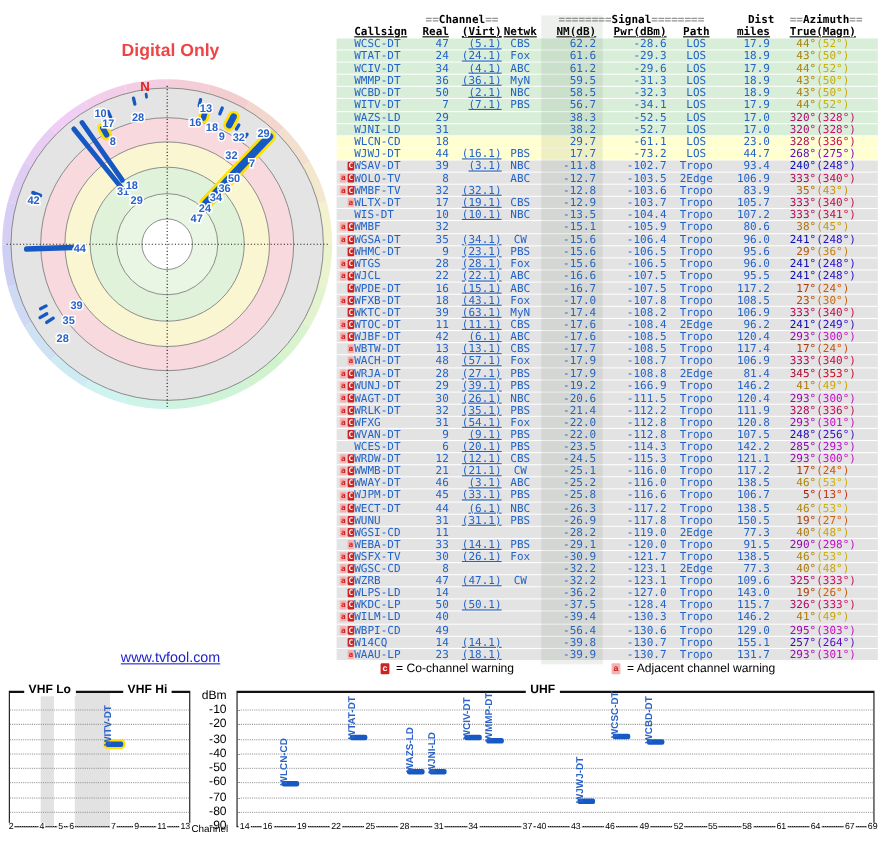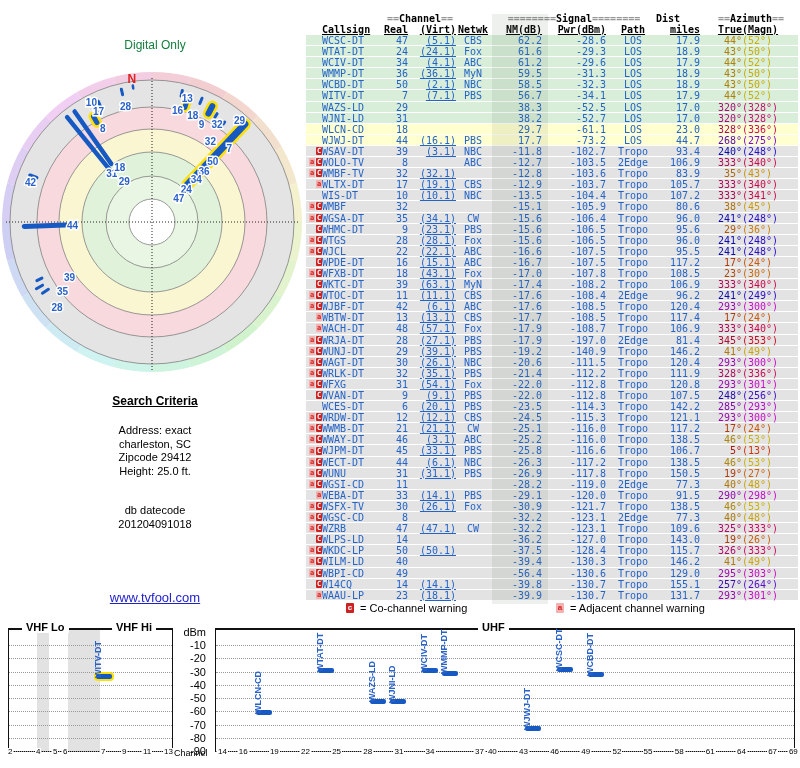--- a/index.html
+++ b/index.html
@@ -1,20 +1,20 @@
 <!DOCTYPE html>
 <html><head>
 <meta charset="utf-8">
 <style>
   html,body{margin:0;padding:0;background:#fff;}
   .page{position:relative;width:800px;height:768px;background:#fff;overflow:hidden;
         font-family:"Liberation Sans",sans-serif;}
   .abs{position:absolute;}
   
-  #radar-title{left:30px;top:38px;width:250px;text-align:center;font-size:12px;font-weight:normal;color:#15803d;}
+  #radar-title{left:30px;top:38px;width:250px;text-align:center;font-size:16px;font-weight:bold;color:#ef4444;}
   #radar-north{left:30px;top:66px;width:250px;text-align:center;font-size:11px;color:#000;}
   
   #search-box{left:30px;top:394px;width:250px;text-align:center;color:#000;}
   #search-head{font-size:12px;font-weight:bold;text-decoration:underline;margin-bottom:16px;}
   .search-line{font-size:11px;line-height:13.5px;}
   #db-block{margin-top:26px;font-size:11px;line-height:13.5px;}
   #site-link{left:55px;top:590px;width:200px;text-align:center;font-size:13px;}
   #site-link a{color:#2222cc;}
   
   #tablewrap{left:306px;top:14px;width:492px;font-family:"DejaVu Sans Mono","Liberation Mono",monospace;font-size:10px;}
@@ -147,42 +147,31 @@
       <text x="119.82042107961979" y="111.44418705213204" text-anchor="middle" fill="#2a62c8" stroke="#ffffff" stroke-width="2.8" paint-order="stroke" font-family="&quot;Liberation Sans&quot;,sans-serif" font-size="10" font-weight="bold">18</text>
       <text x="124.30772965297147" y="125.45133930172749" text-anchor="middle" fill="#2a62c8" stroke="#ffffff" stroke-width="2.8" paint-order="stroke" font-family="&quot;Liberation Sans&quot;,sans-serif" font-size="10" font-weight="bold">29</text>
       <text x="30.454977217479367" y="125.50762811888174" text-anchor="middle" fill="#2a62c8" stroke="#ffffff" stroke-width="2.8" paint-order="stroke" font-family="&quot;Liberation Sans&quot;,sans-serif" font-size="10" font-weight="bold">42</text>
       <text x="72.58897939631628" y="169.16175524043894" text-anchor="middle" fill="#2a62c8" stroke="#ffffff" stroke-width="2.8" paint-order="stroke" font-family="&quot;Liberation Sans&quot;,sans-serif" font-size="10" font-weight="bold">44</text>
       <text x="69.59366528802889" y="220.58377460499227" text-anchor="middle" fill="#2a62c8" stroke="#ffffff" stroke-width="2.8" paint-order="stroke" font-family="&quot;Liberation Sans&quot;,sans-serif" font-size="10" font-weight="bold">39</text>
       <text x="62.48197839027635" y="234.93914359699477" text-anchor="middle" fill="#2a62c8" stroke="#ffffff" stroke-width="2.8" paint-order="stroke" font-family="&quot;Liberation Sans&quot;,sans-serif" font-size="10" font-weight="bold">35</text>
       <text x="57.02609130398905" y="250.51489149266212" text-anchor="middle" fill="#2a62c8" stroke="#ffffff" stroke-width="2.8" paint-order="stroke" font-family="&quot;Liberation Sans&quot;,sans-serif" font-size="10" font-weight="bold">28</text>
       <text x="131.84216805694405" y="22.569572923470957" text-anchor="middle" fill="#dd2222" font-family="&quot;Liberation Sans&quot;,sans-serif" font-size="12" font-weight="bold">N</text>
     </svg>
 
-  <div class="abs" id="search-box">
-    <div id="search-head">Search Criteria</div>
-    <div class="search-line">Address: exact</div>
-    <div class="search-line">charleston, SC</div>
-    <div class="search-line">Zipcode 29412</div>
-    <div class="search-line">Height: 25.0 ft.</div>
-    <div id="db-block">
-      <div>db datecode</div>
-      <div>201204091018</div>
-    </div>
-  </div>
   <div class="abs" id="site-link">
     <a href="#">www.tvfool.com</a>
   </div>
 
   <div class="abs" id="tablewrap">
     <div class="trow hdr">
       <span class="tc" style="width:78px"></span>
       <span class="tc hspan" style="width:72px"><span class="eq">==</span><span>Channel</span><span class="eq">==</span></span>
       <span class="tc" style="width:36px"></span>
       <span class="tc hspan" style="width:164px"><span class="eq">========</span><span>Signal</span><span class="eq">========</span></span>
-      <span class="tc" style="width:48px;">Dist</span>
+      <span class="tc" style="width:48px;text-align:right">Dist</span>
       <span class="tc hspan" style="width:94px"><span class="eq">==</span><span>Azimuth</span><span class="eq">==</span></span>
     </div>
     <div class="trow hdr">
       <span class="tc c-flag"></span>
       <span class="tc c-call"><u>Callsign</u></span>
       <span class="tc c-real"><u>Real</u></span>
       <span class="tc c-virt"><u>(Virt)</u></span>
       <span class="tc c-net"><u>Netwk</u></span>
       <span class="tc c-nm"><u>NM(dB)</u></span>
       <span class="tc c-pwr"><u>Pwr(dBm)</u></span>
@@ -587,37 +576,37 @@
         <div class="trow w">
           <span class="tc c-flag">
             <span class="chip a">a</span>
             <span class="chip c">C</span>
           </span>
           <span class="tc c-call">WRJA-DT</span>
           <span class="tc c-real">28</span>
           <span class="tc c-virt">(27.1)</span>
           <span class="tc c-net">PBS</span>
           <span class="tc c-nm">-17.9</span>
-          <span class="tc c-pwr">-197.0</span>
+          <span class="tc c-pwr">-108.8</span>
           <span class="tc c-path">2Edge</span>
           <span class="tc c-miles">81.4</span>
           <span class="tc c-true" style="color: rgb(173, 11, 51);">345°</span>
           <span class="tc c-magn" style="color: rgb(201, 13, 35);">(353°)</span>
         </div>
         <div class="trow w">
           <span class="tc c-flag">
             <span class="chip a">a</span>
             <span class="chip c">C</span>
           </span>
           <span class="tc c-call">WUNJ-DT</span>
           <span class="tc c-real">29</span>
           <span class="tc c-virt">(39.1)</span>
           <span class="tc c-net">PBS</span>
           <span class="tc c-nm">-19.2</span>
-          <span class="tc c-pwr">-140.9</span>
+          <span class="tc c-pwr">-166.9</span>
           <span class="tc c-path">Tropo</span>
           <span class="tc c-miles">146.2</span>
           <span class="tc c-true" style="color: rgb(173, 121, 11);">41°</span>
           <span class="tc c-magn" style="color: rgb(201, 167, 13);">(49°)</span>
         </div>
         <div class="trow w">
           <span class="tc c-flag">
             <span class="chip a">a</span>
             <span class="chip c">C</span>
           </span>

